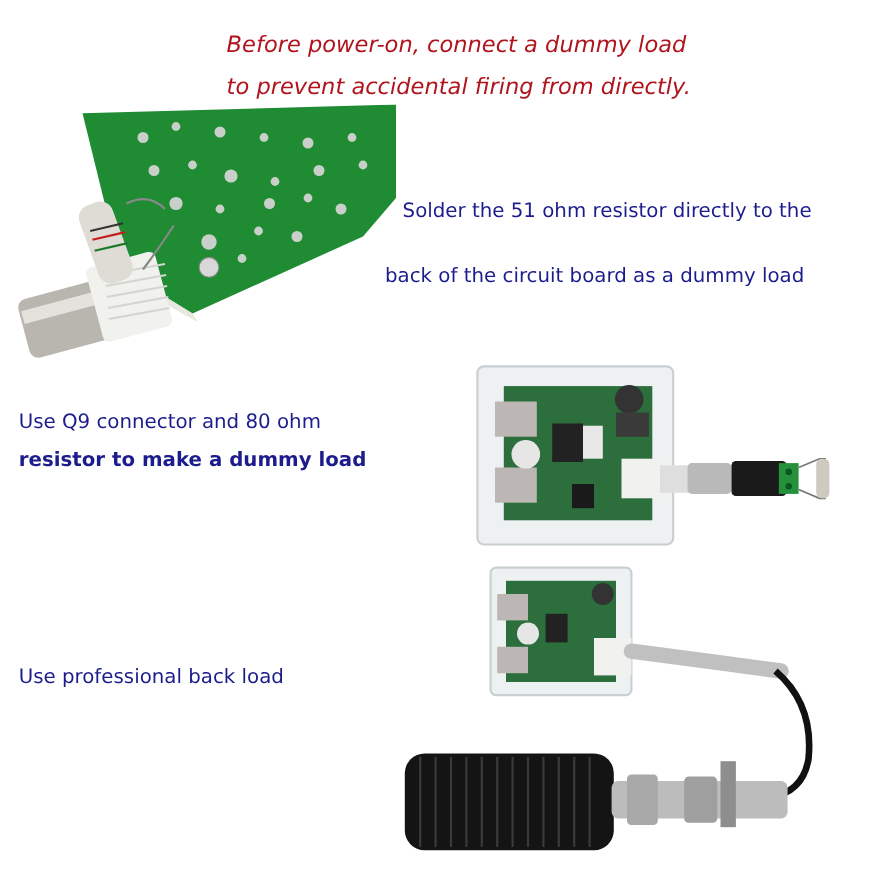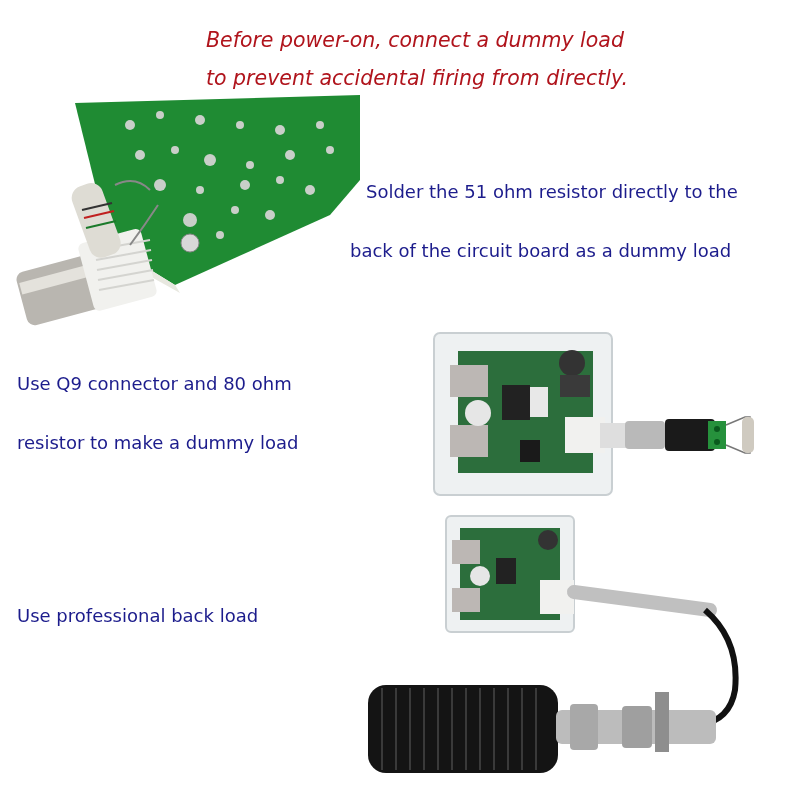--- a/index.html
+++ b/index.html
@@ -56,21 +56,21 @@
   <rect x="80" y="88" width="32" height="75" rx="12" fill="#dedcd4" transform="rotate(-20 96 125)"></rect>
   <line x1="82" y1="115" x2="112" y2="108" stroke="#333" stroke-width="2"></line>
   <line x1="84" y1="123" x2="114" y2="116" stroke="#c02020" stroke-width="2"></line>
   <line x1="86" y1="133" x2="116" y2="126" stroke="#1a7a2a" stroke-width="2"></line>
   <path d="M115 90 Q135 80 150 95 M130 150 Q145 130 158 110" stroke="#888" stroke-width="2" fill="none"></path>
 </svg>
 <div class="caption blue" style="left:366px; top:173px;">Solder the 51 ohm resistor directly to the</div>
 <div class="caption blue" style="left:350px; top:210px;margin-top:22px;">back of the circuit board as a dummy load</div>
 
 <div class="caption blue" style="left:17px; top:365px;">Use Q9 connector and 80 ohm</div>
-<div class="caption blue" style="left:17px; top:424px;">resistor to make a dummy load</div>
+<div class="caption blue" style="left:17px; top:400px;font-weight:bold;">resistor to make a dummy load</div>
 <svg class="photo" style="left:420px; top:325px;" width="380" height="175" viewBox="0 0 380 175">
   <rect x="14" y="8" width="178" height="162" rx="6" fill="#eef1f2" stroke="#c9cfd2" stroke-width="2"></rect>
   <rect x="38" y="26" width="135" height="122" fill="#2c6e3c"></rect>
   <rect x="30" y="40" width="38" height="32" fill="#bcb7b4"></rect>
   <rect x="30" y="100" width="38" height="32" fill="#bcb7b4"></rect>
   <circle cx="58" cy="88" r="13" fill="#e6e6e6"></circle>
   <rect x="82" y="60" width="28" height="35" fill="#222"></rect>
   <rect x="110" y="62" width="18" height="30" fill="#e8e8e8"></rect>
   <circle cx="152" cy="38" r="13" fill="#333"></circle>
   <rect x="140" y="50" width="30" height="22" fill="#3a3a3a"></rect>

